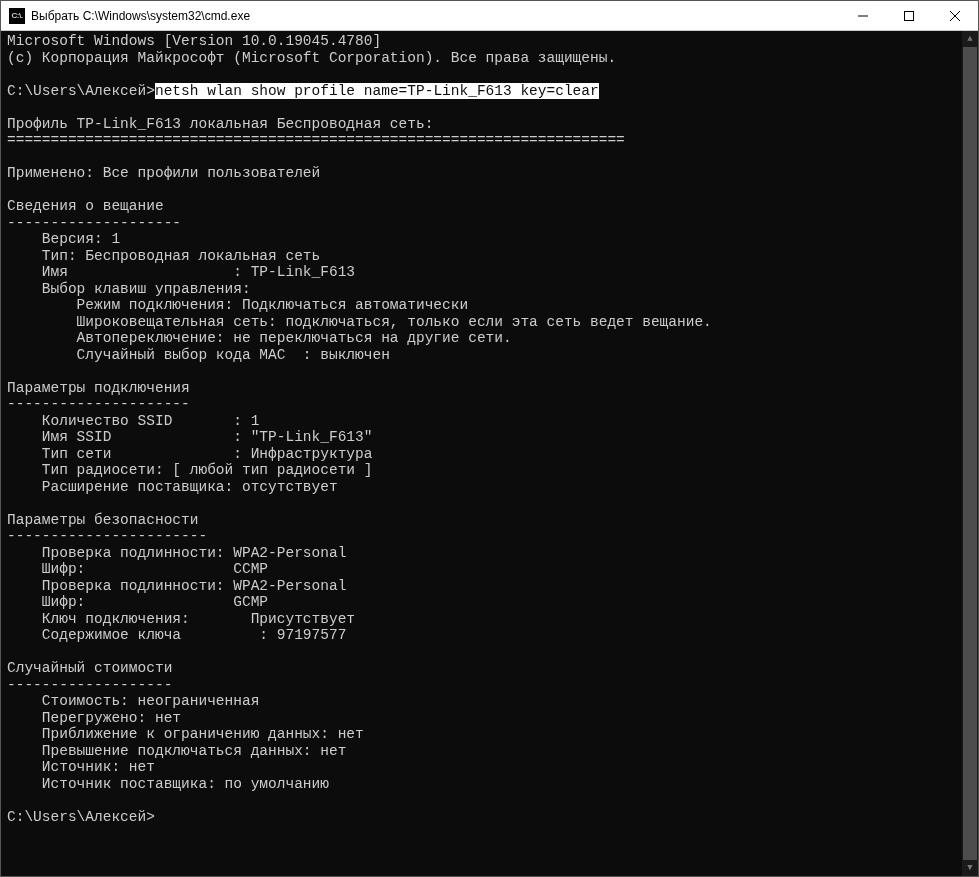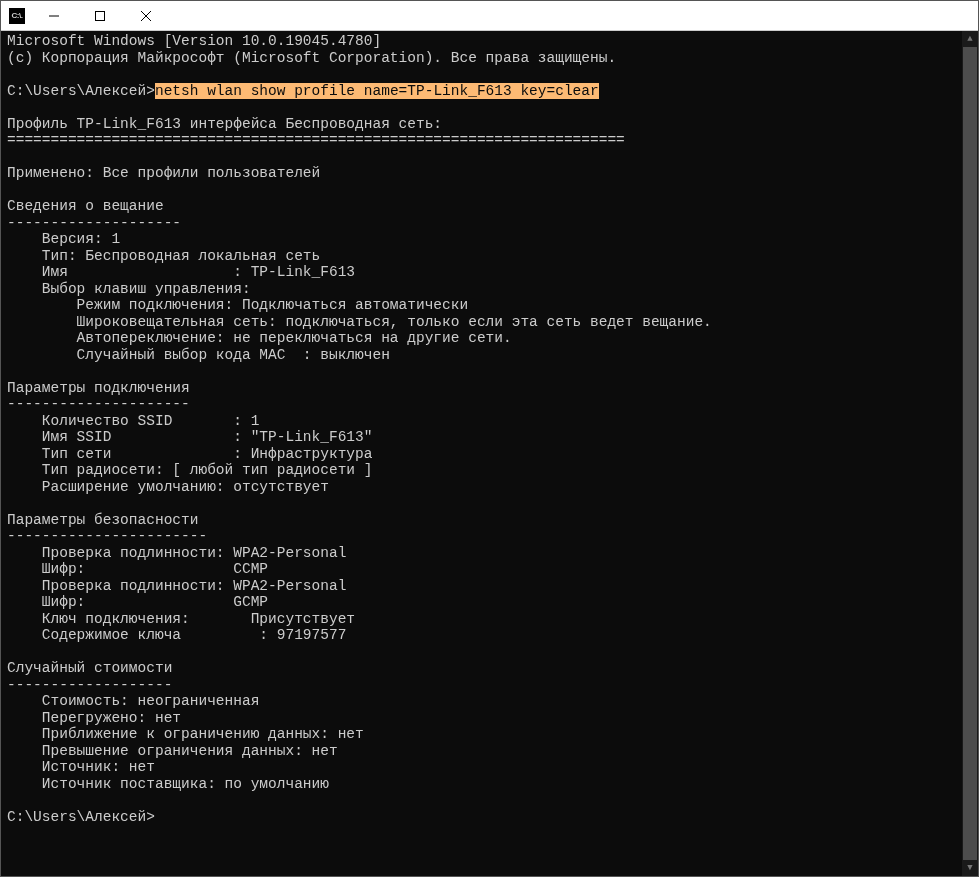--- a/index.html
+++ b/index.html
@@ -66,21 +66,21 @@
     padding: 2px 6px;
     color: #ccc;
     font-size: 14.5px;
     line-height: 16.5px;
     white-space: pre;
     overflow: hidden;
     font-family: Consolas, 'Courier New', monospace;
     position: relative;
   }
   .sel {
-    background: #fdba74;
+    background: #ffffff;
     color: #0c0c0c;
   }
   .scrollbar {
     position: absolute;
     right: 0;
     top: 0;
     bottom: 0;
     width: 16px;
     background: #1a1a1a;
   }
@@ -102,20 +102,21 @@
   }
   .scrollbar-arrow.up { top:0; }
   .scrollbar-arrow.down { bottom:0; }
 </style>
 </head>
 <body>
 
 <div class="window">
   <div class="titlebar">
     <div class="titlebar-icon">C:\.</div>
+    <div class="titlebar-text">Выбрать C:\Windows\system32\cmd.exe</div>
     <div class="win-controls">
       <div class="win-btn">
         <svg width="10" height="10">
             <line x1="0" y1="5" x2="10" y2="5" stroke="#000" stroke-width="1"></line>
           </svg>
       </div>
       <div class="win-btn">
         <svg width="10" height="10">
             <rect x="0.5" y="0.5" width="9" height="9" fill="none" stroke="#000" stroke-width="1"></rect>
           </svg>
@@ -127,21 +128,21 @@
           </svg>
       </div>
     </div>
   </div>
 
   <div class="terminal"><span>Microsoft Windows [Version 10.0.19045.4780]</span>
 <span>(c) Корпорация Майкрософт (Microsoft Corporation). Все права защищены.</span>
 
 <span>C:\Users\Алексей&gt;</span><span class="sel">netsh wlan show profile name=TP-Link_F613 key=clear</span>
 
-<span>Профиль TP-Link_F613 интерфейса Беспроводная сеть:</span>
+<span>Профиль TP-Link_F613 локальная Беспроводная сеть:</span>
 <span>=======================================================================</span>
 
 <span>Применено: Все профили пользователей</span>
 
 <span>Сведения о вещание</span>
 <span>--------------------</span>
 <span>    Версия: 1</span>
 <span>    Тип: Беспроводная локальная сеть</span>
 <span>    Имя                   : TP-Link_F613</span>
 <span>    Выбор клавиш управления:</span>
@@ -149,37 +150,37 @@
 <span>        Широковещательная сеть: подключаться, только если эта сеть ведет вещание.</span>
 <span>        Автопереключение: не переключаться на другие сети.</span>
 <span>        Случайный выбор кода MAC  : выключен</span>
 
 <span>Параметры подключения</span>
 <span>---------------------</span>
 <span>    Количество SSID       : 1</span>
 <span>    Имя SSID              : "TP-Link_F613"</span>
 <span>    Тип сети              : Инфраструктура</span>
 <span>    Тип радиосети: [ любой тип радиосети ]</span>
-<span>    Расширение умолчанию: отсутствует</span>
+<span>    Расширение поставщика: отсутствует</span>
 
 <span>Параметры безопасности</span>
 <span>-----------------------</span>
 <span>    Проверка подлинности: WPA2-Personal</span>
 <span>    Шифр:                 CCMP</span>
 <span>    Проверка подлинности: WPA2-Personal</span>
 <span>    Шифр:                 GCMP</span>
 <span>    Ключ подключения:       Присутствует</span>
 <span>    Содержимое ключа         : 97197577</span>
 
 <span>Случайный стоимости</span>
 <span>-------------------</span>
 <span>    Стоимость: неограниченная</span>
 <span>    Перегружено: нет</span>
 <span>    Приближение к ограничению данных: нет</span>
-<span>    Превышение ограничения данных: нет</span>
+<span>    Превышение подключаться данных: нет</span>
 <span>    Источник: нет</span>
 <span>    Источник поставщика: по умолчанию</span>
 
 <span>C:\Users\Алексей&gt;</span>
 <div class="scrollbar">
   <div class="scrollbar-arrow up">▲</div>
   <div class="scrollbar-thumb"></div>
   <div class="scrollbar-arrow down">▼</div>
 </div></div>
 </div>

